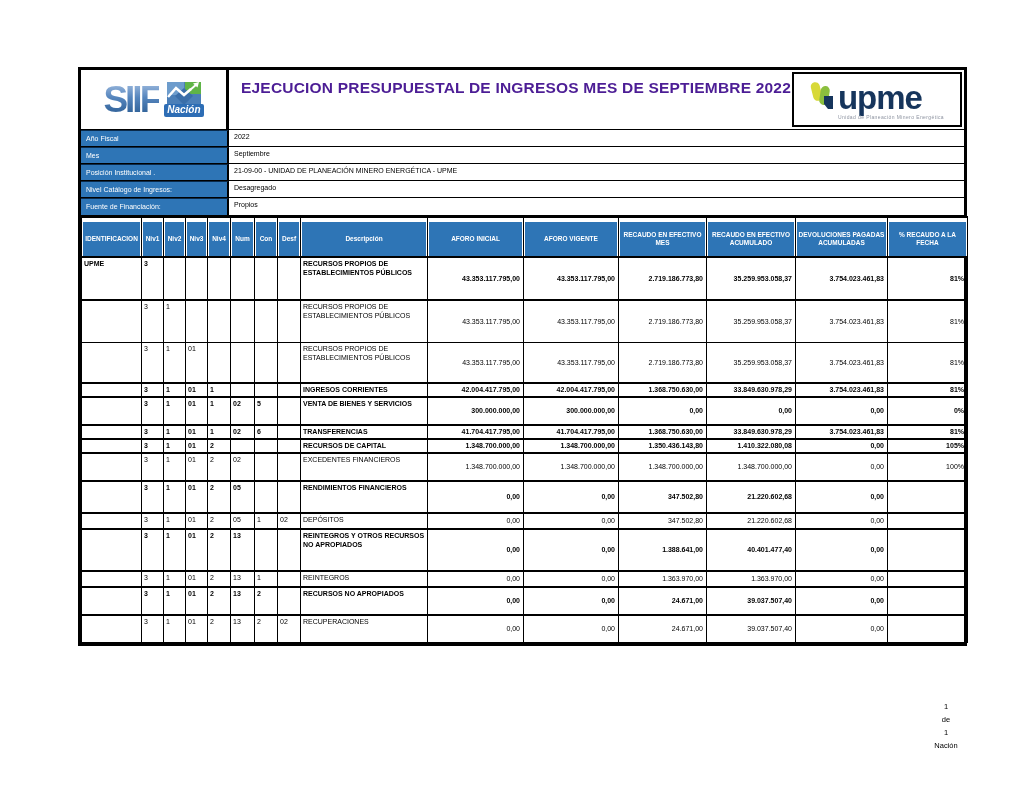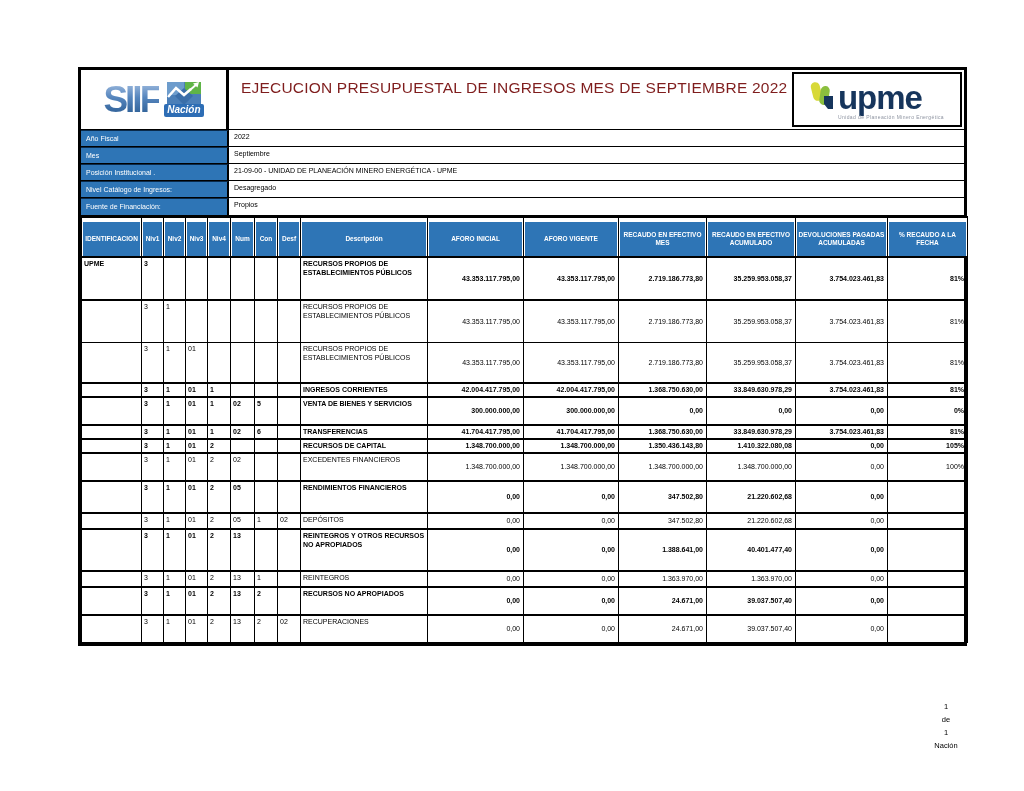--- a/index.html
+++ b/index.html
@@ -27,21 +27,21 @@
     font-size:37px; font-weight:800; letter-spacing:-3px; line-height:1;
     background:linear-gradient(180deg,#a6c0e2 0%, #5585bd 45%, #27598f 100%);
     -webkit-background-clip:text; background-clip:text; color:transparent;
   }
   .siif-right { display:flex; flex-direction:column; align-items:center; margin-left:5px; }
   .nacion-badge {
     background:#2d6db5; color:#fff; font-style:italic; font-weight:bold;
     font-size:10px; line-height:12px; padding:0 3px 1px; border-radius:2px; margin-top:-5px;
   }
   .title-cell { flex:1; padding:9px 0 0 12px; }
-  .report-title { color:#7f1d1d; font-weight:normal; font-size:15.5px; letter-spacing:.2px; }
+  .report-title { color:#4c1d95; font-weight:bold; font-size:15.5px; letter-spacing:.2px; }
   .upme-cell {
     width:170px; border:2px solid #000; margin:2px 2px 2px 0;
     display:flex; align-items:center; justify-content:center;
   }
   .upme-logo { display:flex; align-items:flex-start; }
   .upme-text-wrap { display:flex; flex-direction:column; margin-left:2px; }
   .upme-text { font-size:33px; font-weight:bold; color:#16355c; letter-spacing:-1px; line-height:.78; margin-top:6px; }
   .upme-tagline { font-size:5px; color:#8d93a0; margin-top:4px; letter-spacing:.4px; white-space:nowrap; }
 
   

